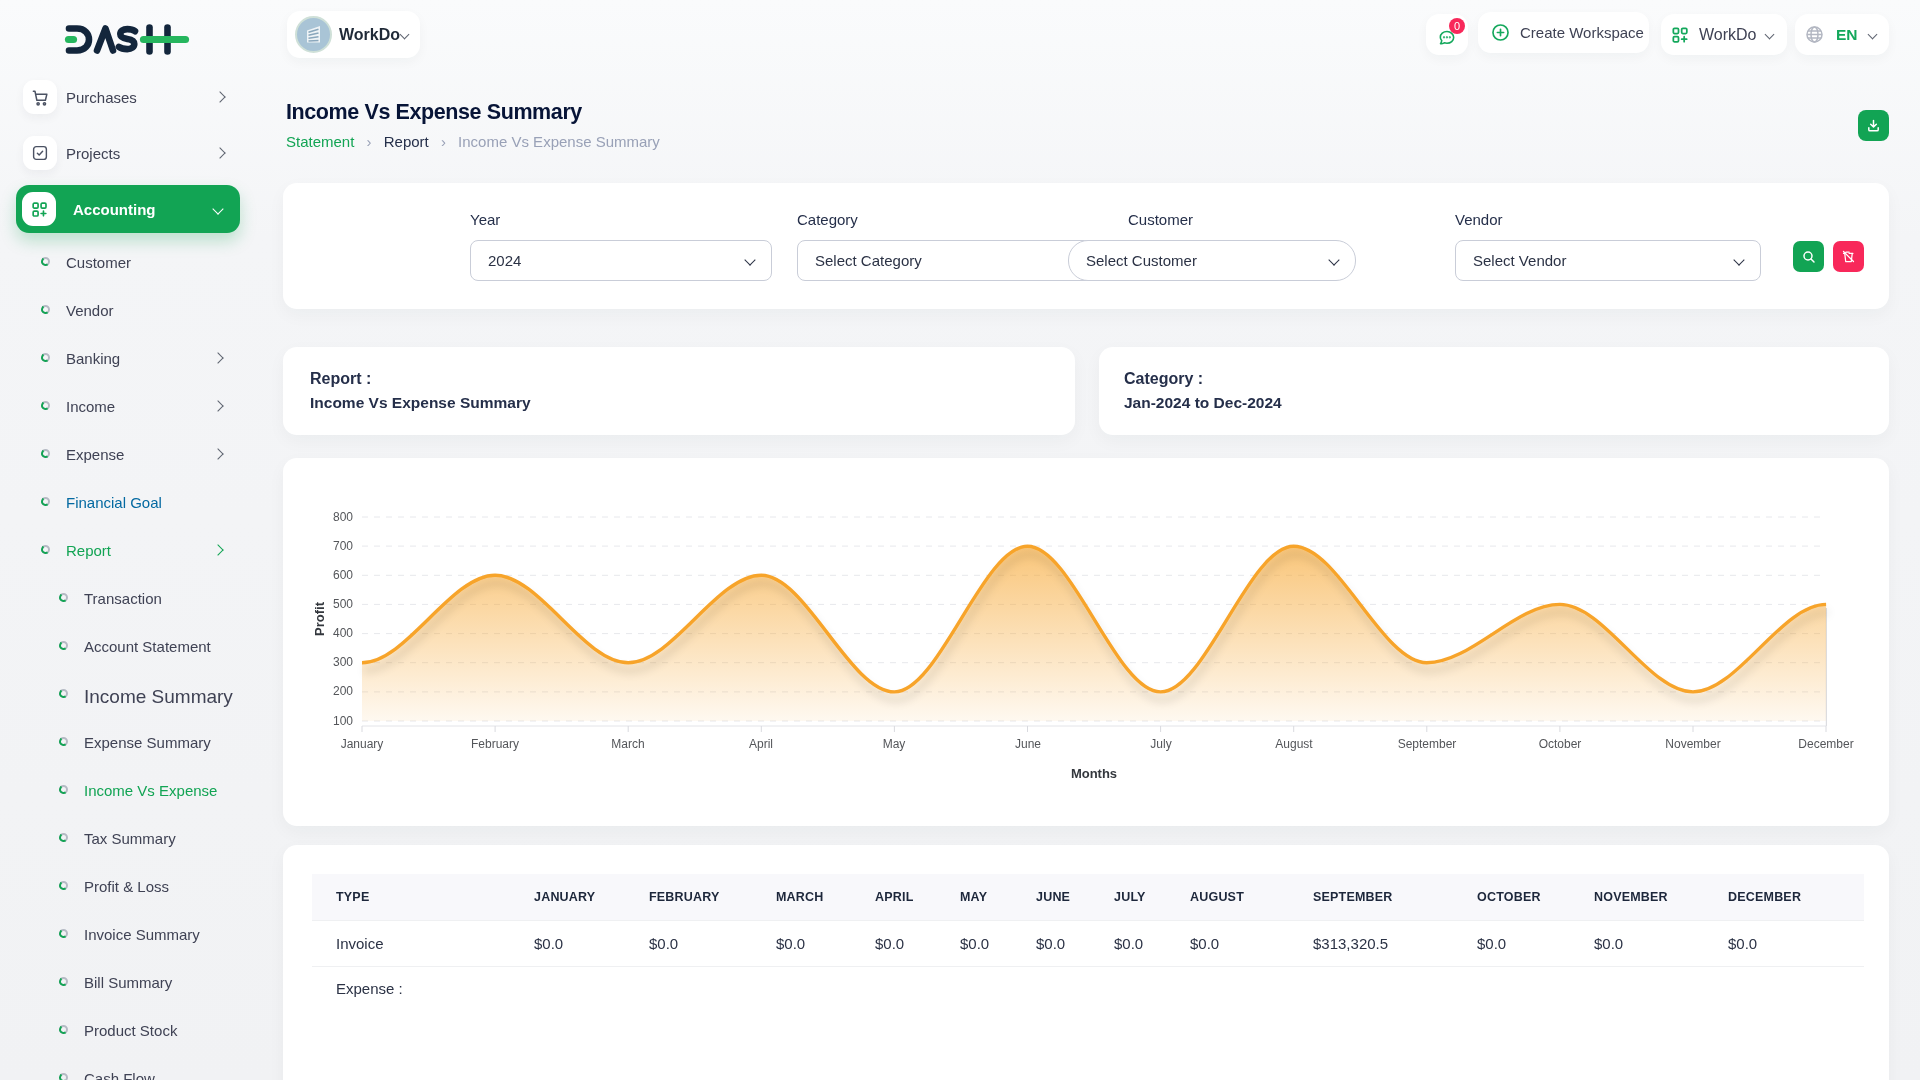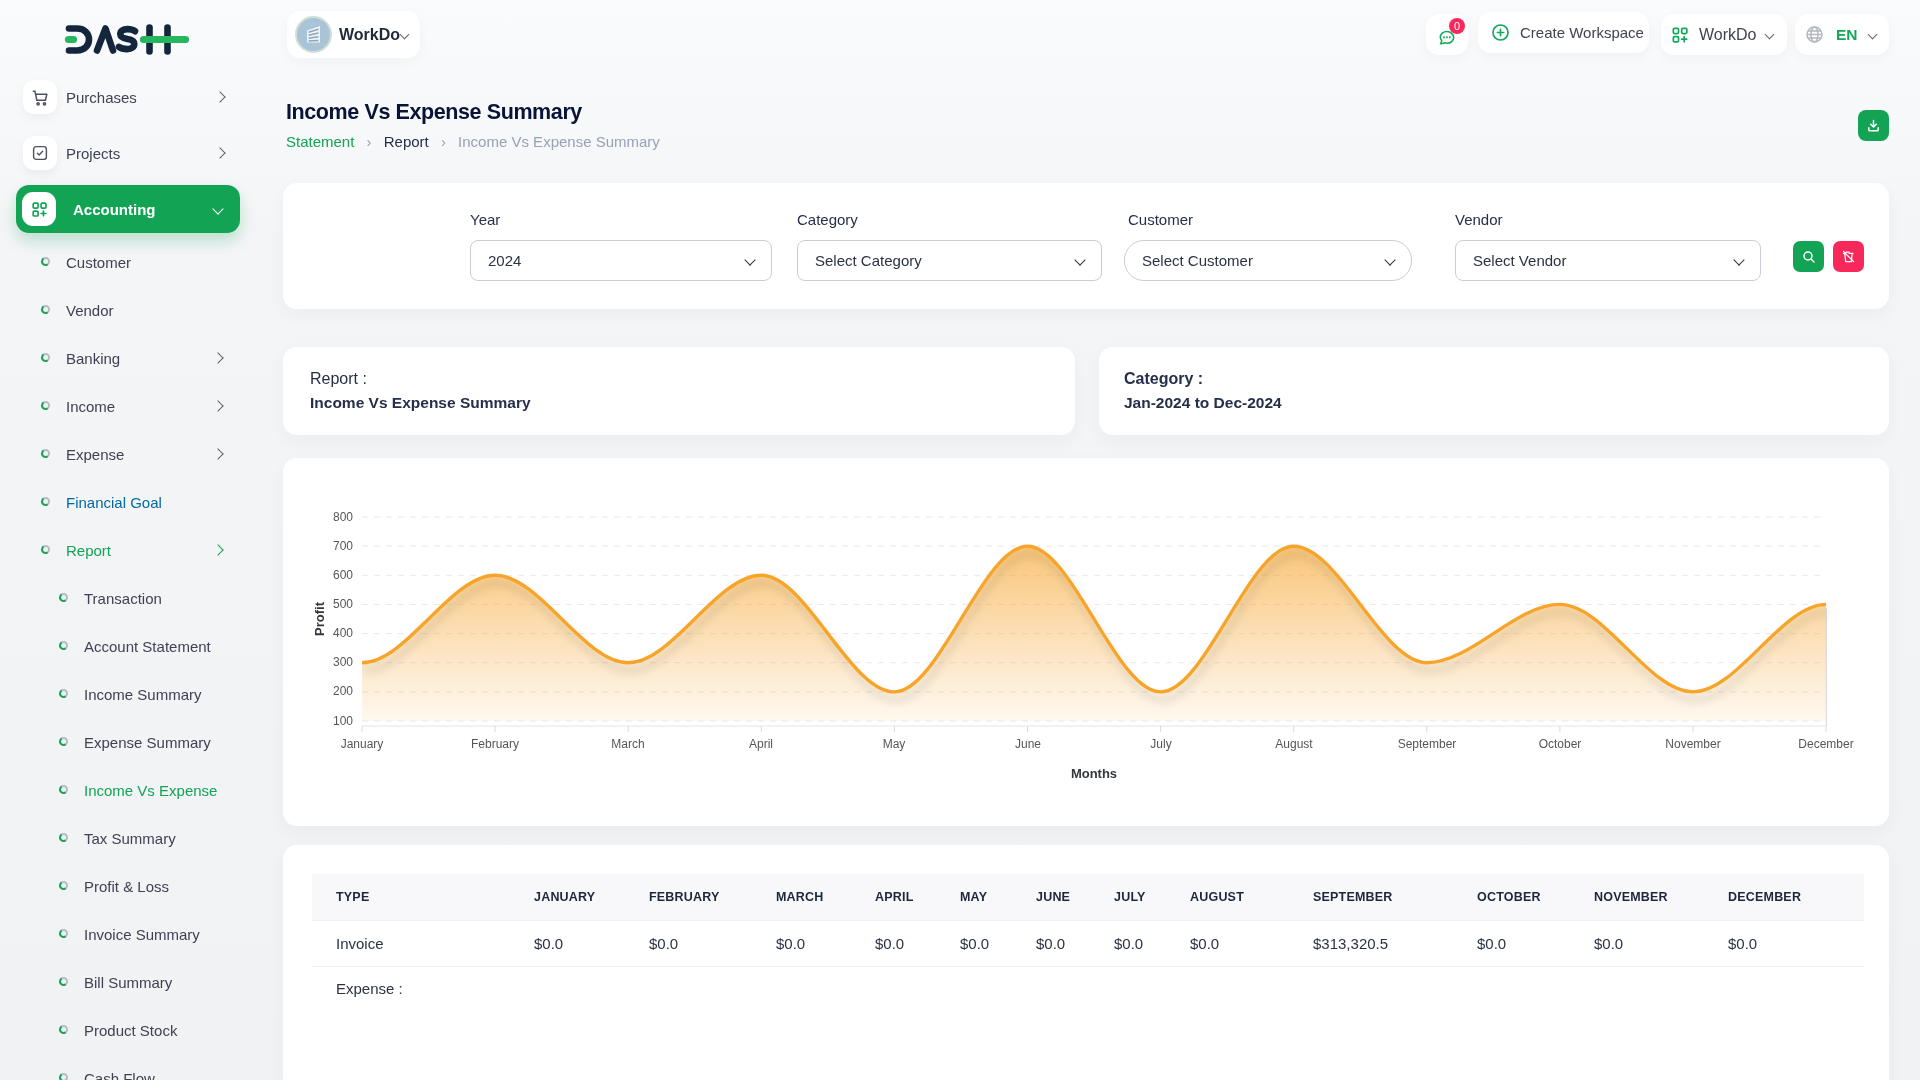--- a/index.html
+++ b/index.html
@@ -93,21 +93,21 @@
   <div class="bullet" style="left:41px;top:497px;"></div>
   <div class="abs" style="left:66px;top:494px;font-size:15px;color:#0369a1;">Financial Goal</div>
   <div class="bullet" style="left:41px;top:545px;"></div>
   <div class="abs" style="left:66px;top:542px;font-size:15px;color:#12a454;">Report</div>
   <div class="chev" style="left:214px;top:546px;border-color:#12a454;"></div>
   <div class="bullet" style="left:59px;top:593px;"></div>
   <div class="abs" style="left:84px;top:590px;font-size:15px;color:#3f4254;">Transaction</div>
   <div class="bullet" style="left:59px;top:641px;"></div>
   <div class="abs" style="left:84px;top:638px;font-size:15px;color:#3f4254;">Account Statement</div>
   <div class="bullet" style="left:59px;top:689px;"></div>
-  <div class="abs" style="left:84px;top:686px;font-size:15px;color:#3f4254;">Income Summary</div>
+  <div class="abs" style="left:84px;top:686px;font-size:19px;color:#3f4254;">Income Summary</div>
   <div class="bullet" style="left:59px;top:737px;"></div>
   <div class="abs" style="left:84px;top:734px;font-size:15px;color:#3f4254;">Expense Summary</div>
   <div class="bullet" style="left:59px;top:785px;"></div>
   <div class="abs" style="left:84px;top:782px;font-size:15px;color:#12a454;">Income Vs Expense</div>
   <div class="bullet" style="left:59px;top:833px;"></div>
   <div class="abs" style="left:84px;top:830px;font-size:15px;color:#3f4254;">Tax Summary</div>
   <div class="bullet" style="left:59px;top:881px;"></div>
   <div class="abs" style="left:84px;top:878px;font-size:15px;color:#3f4254;">Profit &amp; Loss</div>
   <div class="bullet" style="left:59px;top:929px;"></div>
   <div class="abs" style="left:84px;top:926px;font-size:15px;color:#3f4254;">Invoice Summary</div>
@@ -188,37 +188,37 @@
     </svg>
 </div>
 
 <div class="card" style="left:283px;top:183px;width:1606px;height:126px;"></div>
 <div class="flabel" style="left:470px;top:211px;">Year</div>
 <div class="flabel" style="left:797px;top:211px;">Category</div>
 <div class="flabel" style="left:1128px;top:211px;">Customer</div>
 <div class="flabel" style="left:1455px;top:211px;">Vendor</div>
 <div class="fselect" style="left:470px;width:302px;">2024<div class="sc"></div></div>
 <div class="fselect" style="left:797px;width:305px;">Select Category<div class="sc"></div></div>
-<div class="fselect" style="left:1124px;width:288px;border-radius:20px;">Select Customer<div class="sc"></div></div>
+<div class="fselect" style="left:1068px;width:288px;border-radius:20px;">Select Customer<div class="sc"></div></div>
 <div class="fselect" style="left:1455px;width:306px;">Select Vendor<div class="sc"></div></div>
 <div class="abs" style="left:1793px;top:241px;width:31px;height:31px;background:#12a454;border-radius:7px;display:flex;align-items:center;justify-content:center;">
   <svg width="16" height="16" viewBox="0 0 24 24" fill="none" stroke="#fff" stroke-width="2.2" stroke-linecap="round">
       <circle cx="10.5" cy="10.5" r="6"></circle>
       <path d="M15 15l4.5 4.5"></path>
     </svg>
 </div>
 <div class="abs" style="left:1833px;top:241px;width:31px;height:31px;background:#f8285a;border-radius:7px;display:flex;align-items:center;justify-content:center;">
   <svg width="15" height="15" viewBox="0 0 24 24" fill="none" stroke="#fff" stroke-width="2" stroke-linecap="round" stroke-linejoin="round">
       <path d="M4 7h3l1-2.2h5M19 7h-6M6 7l1.5 13h9L18 7"></path>
       <path d="M4 4l16 16"></path>
     </svg>
 </div>
 
 <div class="card" style="left:283px;top:347px;width:792px;height:88px;"></div>
-<div class="abs" style="left:310px;top:370px;font-size:16px;font-weight:normal;color:#252f4a;">Report :</div>
+<div class="abs" style="left:310px;top:370px;font-size:16px;font-weight:bold;color:#252f4a;">Report :</div>
 <div class="abs" style="left:310px;top:394px;font-size:15.5px;font-weight:bold;color:#252f4a;">Income Vs Expense Summary</div>
 <div class="card" style="left:1099px;top:347px;width:790px;height:88px;"></div>
 <div class="abs" style="left:1124px;top:370px;font-size:16px;font-weight:bold;color:#252f4a;">Category :</div>
 <div class="abs" style="left:1124px;top:394px;font-size:15.5px;font-weight:bold;color:#252f4a;">Jan-2024 to Dec-2024</div>
 
 <div class="card" style="left:283px;top:458px;width:1606px;height:368px;"></div>
 <svg class="abs" style="left:283px;top:458px;" width="1606" height="368" viewBox="0 0 1606 368">
   <defs>
     <linearGradient id="ag" x1="0" y1="0" x2="0" y2="1">
       <stop offset="0" stop-color="#f6a52e" stop-opacity="0.64"></stop>

